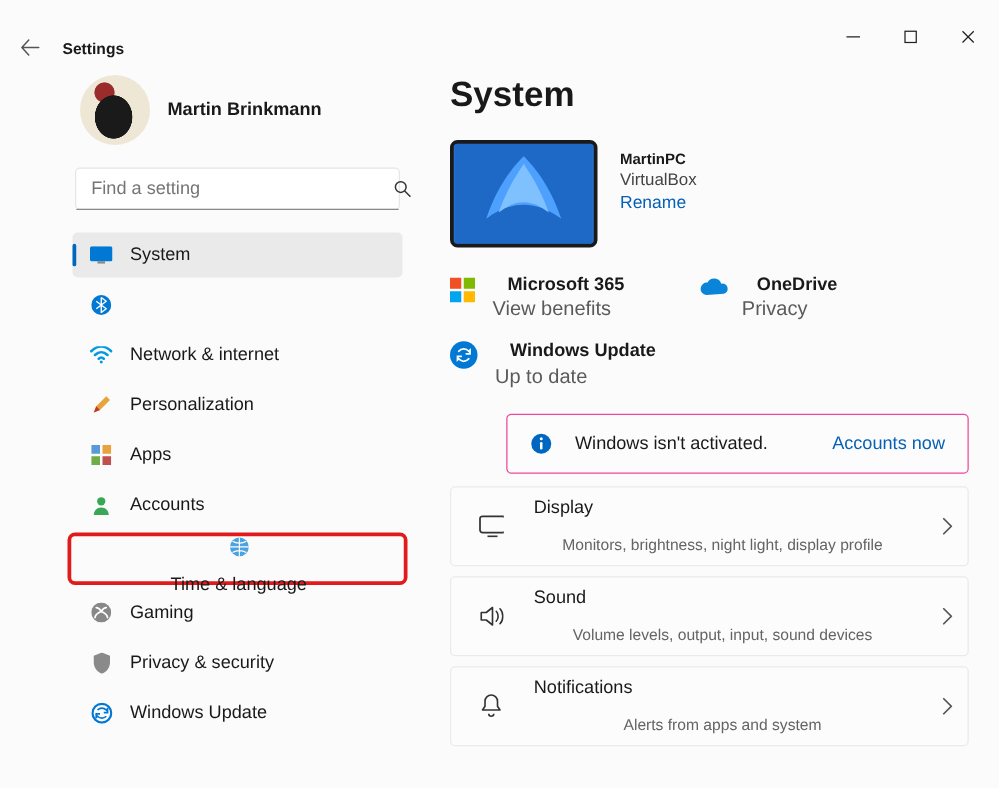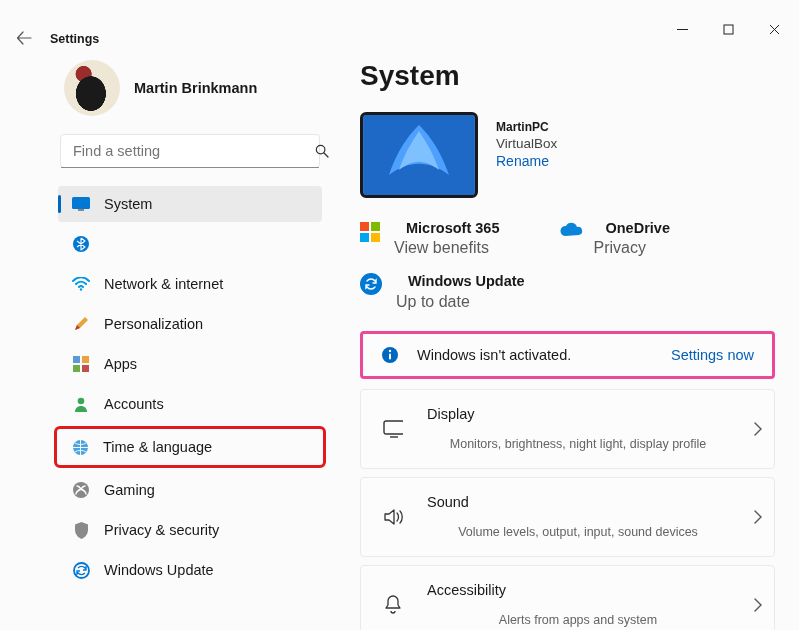--- a/index.html
+++ b/index.html
@@ -26,46 +26,46 @@
   .search input { border:none; outline:none; flex:1; padding: 0 12px; font-size:14.5px; background:transparent; }
   .search .sico { width:36px; display:flex; align-items:center; justify-content:center; color:#444;}
 
   .nav { display:flex; flex-direction:column; gap:4px; padding-bottom: 10px; }
   .nav-item { position:relative; height: 36px; display:flex; align-items:center; gap:14px; padding: 0 12px 0 14px; border-radius:4px; cursor:pointer; font-size:14.5px; }
   .nav-item.selected { background:#eaeaea; }
   .nav-item.selected::before { content:""; position:absolute; left:0; top:9px; bottom:9px; width:3px; background:#0067c0; border-radius:3px; }
   .nav-item .nicon { width:18px; height:18px; display:flex; align-items:center; justify-content:center; }
   
   .highlight-box { position: relative; border: 3px solid #e11b1b; border-radius: 6px; margin: 0 -4px; }
-  .highlight-box .nav-item { margin: 0; }
+  .highlight-box .nav-item { margin: 0; flex-direction: column; }
 
   
   .main { flex:1; padding: 10px 24px 0 24px; overflow:hidden; }
   .page-title { font-size: 28px; font-weight: 600; margin: 4px 0 20px 0; }
 
   .pc-row { display:flex; align-items:flex-start; gap:18px; margin-bottom: 22px; }
   .pc-img { width:118px; height:86px; border:3px solid #1a1a1a; border-radius:6px; background:#2671c9; overflow:hidden; display:flex; align-items:center; justify-content:center;}
   .pc-info { padding-top: 8px; }
   .pc-name { font-size: 12px; font-weight: 600; }
   .pc-sub { font-size: 13.5px; color:#444; margin-top:2px;}
   .pc-link { font-size:14px; color:#0560b6; margin-top:2px; cursor:pointer;}
 
   .tiles { display:flex; gap:60px; margin-bottom: 16px; align-items:flex-start;}
   .tile { display:flex; gap:14px; align-items:flex-start; }
   .tile .tico { width:20px; padding-top:2px;}
   .tile-title { font-size:14.5px; font-weight:600; line-height:1.2;margin-left:12px;}
   .tile-sub { font-size:16px; color:#5a5a5a; margin-top:2px;}
   .wu-row { display:flex; gap:14px; align-items:flex-start; margin-bottom: 20px;}
   .wu-ico { width:22px; height:22px; border-radius:50%; background:#0078d4; display:flex; align-items:center; justify-content:center;}
 
-  .banner { height:48px; border:3px solid #ec4899; border-radius:4px; background:#fcfcfc; display:flex; align-items:center; padding:0 18px; gap:18px; margin-bottom:10px;}
+  .banner { height:48px; border:1px solid #ec4899; border-radius:4px; background:#fcfcfc; display:flex; align-items:center; padding:0 18px; gap:18px; margin-bottom:10px;margin-left:45px;}
   .banner .msg{ font-size:14.5px; flex:1;}
   .banner .act{ font-size:14.5px; color:#0560b6; cursor:pointer;}
 
-  .list-card { height:80px; border:1px solid #eaeaea; border-radius:4px; background:#fcfcfc; display:flex; align-items:center; padding:0 12px 0 22px; gap:24px; margin-bottom:8px; cursor:pointer;}
+  .list-card { height:64px; border:1px solid #eaeaea; border-radius:4px; background:#fcfcfc; display:flex; align-items:center; padding:0 12px 0 22px; gap:24px; margin-bottom:8px; cursor:pointer;}
   .list-card .lico{ width:20px; display:flex; align-items:center; justify-content:center; color:#333;}
   .lc-body { flex:1; }
   .lc-title { font-size:14.5px; }
   .lc-sub { font-size:12.5px; color:#646464; margin-top:15px;text-align:center;}
   .chev { color:#555; }
 
   svg{display:block}
 </style>
 </head>
 <body>
@@ -270,21 +270,21 @@
       </div>
     </div>
 
     <div class="banner">
       <svg width="18" height="18">
           <circle cx="9" cy="9" r="8" fill="#0067c0"></circle>
           <circle cx="9" cy="5" r="1.2" fill="#fff"></circle>
           <rect x="8" y="7.5" width="2" height="6" rx="1" fill="#fff"></rect>
         </svg>
       <div class="msg">Windows isn't activated.</div>
-      <div class="act">Settings now</div>
+      <div class="act">Accounts now</div>
     </div>
 
     <div class="list-card">
       <div class="lico">
           <svg width="22" height="18">
             <rect x="1" y="1" width="20" height="13" rx="2" stroke="#333" stroke-width="1.4" fill="none"></rect>
             <path d="M7 17h8" stroke="#333" stroke-width="1.4"></path>
           </svg>
         </div>
       <div class="lc-body">
@@ -316,21 +316,21 @@
         </div>
     </div>
 
     <div class="list-card">
       <div class="lico">
           <svg width="20" height="22">
             <path d="M10 2a5 5 0 0 1 5 5v4l2 3H3l2-3V7a5 5 0 0 1 5-5zM8 17a2 2 0 0 0 4 0" stroke="#333" stroke-width="1.3" fill="none" stroke-linejoin="round"></path>
           </svg>
         </div>
       <div class="lc-body">
-        <div class="lc-title">Accessibility</div>
+        <div class="lc-title">Notifications</div>
         <div class="lc-sub">Alerts from apps and system</div>
       </div>
       <div class="chev">
           <svg width="9" height="14">
             <path d="M2 1l6 6-6 6" stroke="#555" stroke-width="1.4" fill="none" stroke-linecap="round"></path>
           </svg>
         </div>
     </div>
 
   </main>

